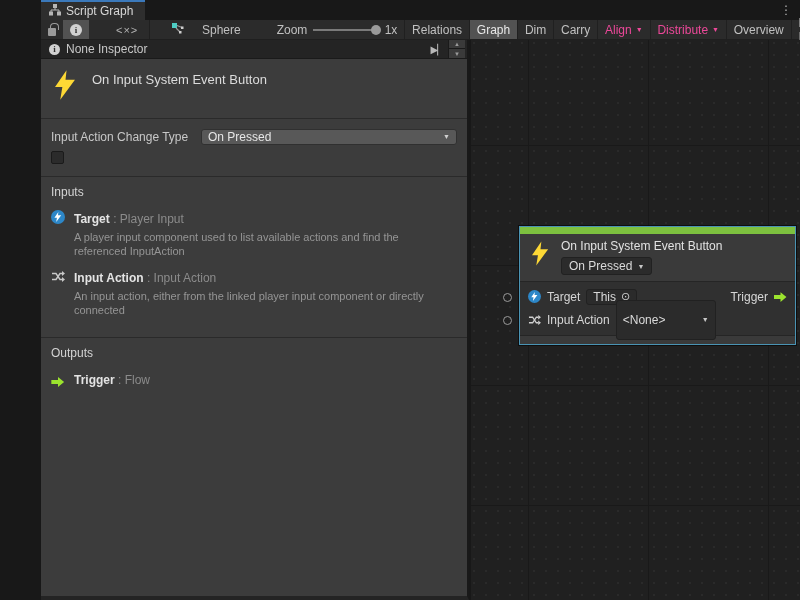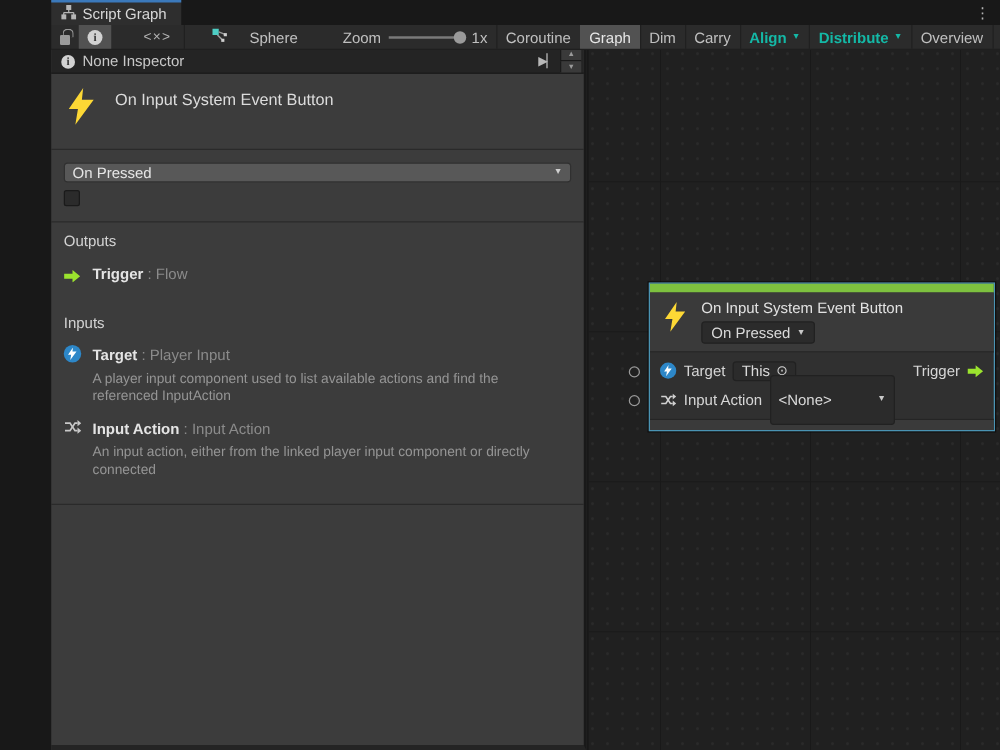--- a/index.html
+++ b/index.html
@@ -11,21 +11,21 @@
   .tabbar { position:absolute; left:0; top:0; width:800px; height:20px; background:#181818; display:flex; align-items:stretch; }
   .tab { display:flex; align-items:center; gap:5px; padding:0 12px 0 8px; background:#2e2e2e; border-top:2px solid #3b79bb; font-size:12px; color:#d8d8d8; }
   .win-controls { margin-left:auto; display:flex; align-items:center; gap:6px; padding-right:8px; color:#b4b4b4; font-size:12px; }
   .win-controls span { width:14px; text-align:center; cursor:default; }
   .maxi { font-size:11px; }
 
   
   .toolbar { position:absolute; left:0; top:20px; width:800px; height:20px; background:#2b2b2b; border-bottom:1px solid #1f1f1f; display:flex; align-items:stretch; font-size:12px; }
   .tbtn { display:flex; align-items:center; justify-content:center; padding:0 7px; color:#c0c0c0; }
   .tbtn.active { background:#525252; color:#e8e8e8; }
-  .tbtn.disabled { color:#14b8a6;font-weight:bold; }
+  .tbtn.disabled { color:#ec4899; }
   .tsep { width:1px; background:#202020; margin:0; }
   .lock-icon { width:10px; height:8px; background:#9a9a9a; border-radius:1px; position:relative; margin-top:4px; }
   .lock-icon:before { content:""; position:absolute; left:1.5px; top:-5px; width:7px; height:6px; border:1.5px solid #9a9a9a; border-bottom:none; border-radius:4px 4px 0 0; }
   .info-circ { width:12px; height:12px; border-radius:50%; background:#d2d2d2; color:#333; font-size:9px; font-weight:bold; display:inline-flex; align-items:center; justify-content:center; font-family:"Liberation Serif",serif; }
   .code-glyph { font-size:11px; color:#b4b4b4; letter-spacing:1px; }
   .zoom-track { width:88px; height:2px; background:#7a7a7a; position:relative; margin:0 6px; align-self:center; }
   .zoom-knob { position:absolute; right:-4px; top:-4px; width:10px; height:10px; border-radius:50%; background:#9a9a9a; }
   .caret { font-size:7px; margin-left:4px; position:relative; top:0px; }
 
   
@@ -134,21 +134,21 @@
         <span>Zoom</span>
       </div>
     <div class="zoom-track">
         <div class="zoom-knob"></div>
       </div>
     <div class="tbtn" style="padding-left:2px">
         <span>1x</span>
       </div>
     <div class="tsep"></div>
     <div class="tbtn">
-        <span>Coroutine</span>
+        <span>Relations</span>
       </div>
     <div class="tsep"></div>
     <div class="tbtn active">
         <span>Graph</span>
       </div>
     <div class="tsep"></div>
     <div class="tbtn">
         <span>Dim</span>
       </div>
     <div class="tsep"></div>
@@ -192,41 +192,28 @@
       <span>
         <svg width="21" height="30" viewBox="0 0 20 28">
             <polygon points="11,0 0,16 7,16 5,28 19,9 10,9" fill="#fdd835"></polygon>
           </svg>
       </span>
       <span class="unit-title">On Input System Event Button</span>
     </div>
 
     <div class="fields">
       <div class="frow">
+        <span class="flabel">Input Action Change Type</span>
         <div class="dropdown">
           <span>On Pressed</span>
           <span class="dd-caret">▼</span>
         </div>
       </div>
       <div class="frow">
         <span class="checkbox"></span>
-      </div>
-    </div>
-
-    <div class="section" style="border-bottom:none">
-      <div class="sec-title">Outputs</div>
-      <div class="port-item" style="margin-bottom:2px">
-        <span class="pi-icon" style="padding-top:3px">
-          <svg width="14" height="10" viewBox="0 0 12 9">
-              <polygon points="0,2.7 6,2.7 6,0 11.5,4.5 6,9 6,6.3 0,6.3" fill="#9be32e"></polygon>
-            </svg>
-        </span>
-        <span>
-          <span class="pi-name">Trigger</span><span class="pi-type"> : Flow</span>
-        </span>
       </div>
     </div>
 
     <div class="section">
       <div class="sec-title">Inputs</div>
       <div class="port-item">
         <span class="pi-icon">
           <span class="blue-circ">
               <svg width="8" height="10" viewBox="0 0 20 28">
                 <polygon points="11,0 0,16 7,16 5,28 19,9 10,9" fill="#ffffff"></polygon>
@@ -243,20 +230,34 @@
           <svg width="14" height="13" viewBox="0 0 14 13">
               <path d="M1 3.5 H5 L9 9.5 H11" stroke="#c8c8c8" stroke-width="1.4" fill="none"></path>
               <path d="M1 9.5 H5 L9 3.5 H11" stroke="#c8c8c8" stroke-width="1.4" fill="none"></path>
               <polygon points="11,1 14,3.5 11,6" fill="#c8c8c8"></polygon>
               <polygon points="11,7 14,9.5 11,12" fill="#c8c8c8"></polygon>
             </svg>
         </span>
         <span>
           <span class="pi-name">Input Action</span><span class="pi-type"> : Input Action</span>
           <div class="pi-desc">An input action, either from the linked player input component or directly connected</div>
+        </span>
+      </div>
+    </div>
+
+    <div class="section" style="border-bottom:none">
+      <div class="sec-title">Outputs</div>
+      <div class="port-item" style="margin-bottom:2px">
+        <span class="pi-icon" style="padding-top:3px">
+          <svg width="14" height="10" viewBox="0 0 12 9">
+              <polygon points="0,2.7 6,2.7 6,0 11.5,4.5 6,9 6,6.3 0,6.3" fill="#9be32e"></polygon>
+            </svg>
+        </span>
+        <span>
+          <span class="pi-name">Trigger</span><span class="pi-type"> : Flow</span>
         </span>
       </div>
     </div>
   </div>
 
   <div class="canvas">
     <div class="node">
       <div class="port-circle" style="top:66px"></div>
       <div class="port-circle" style="top:89px"></div>
       <div class="port-tri" style="top:62px">

